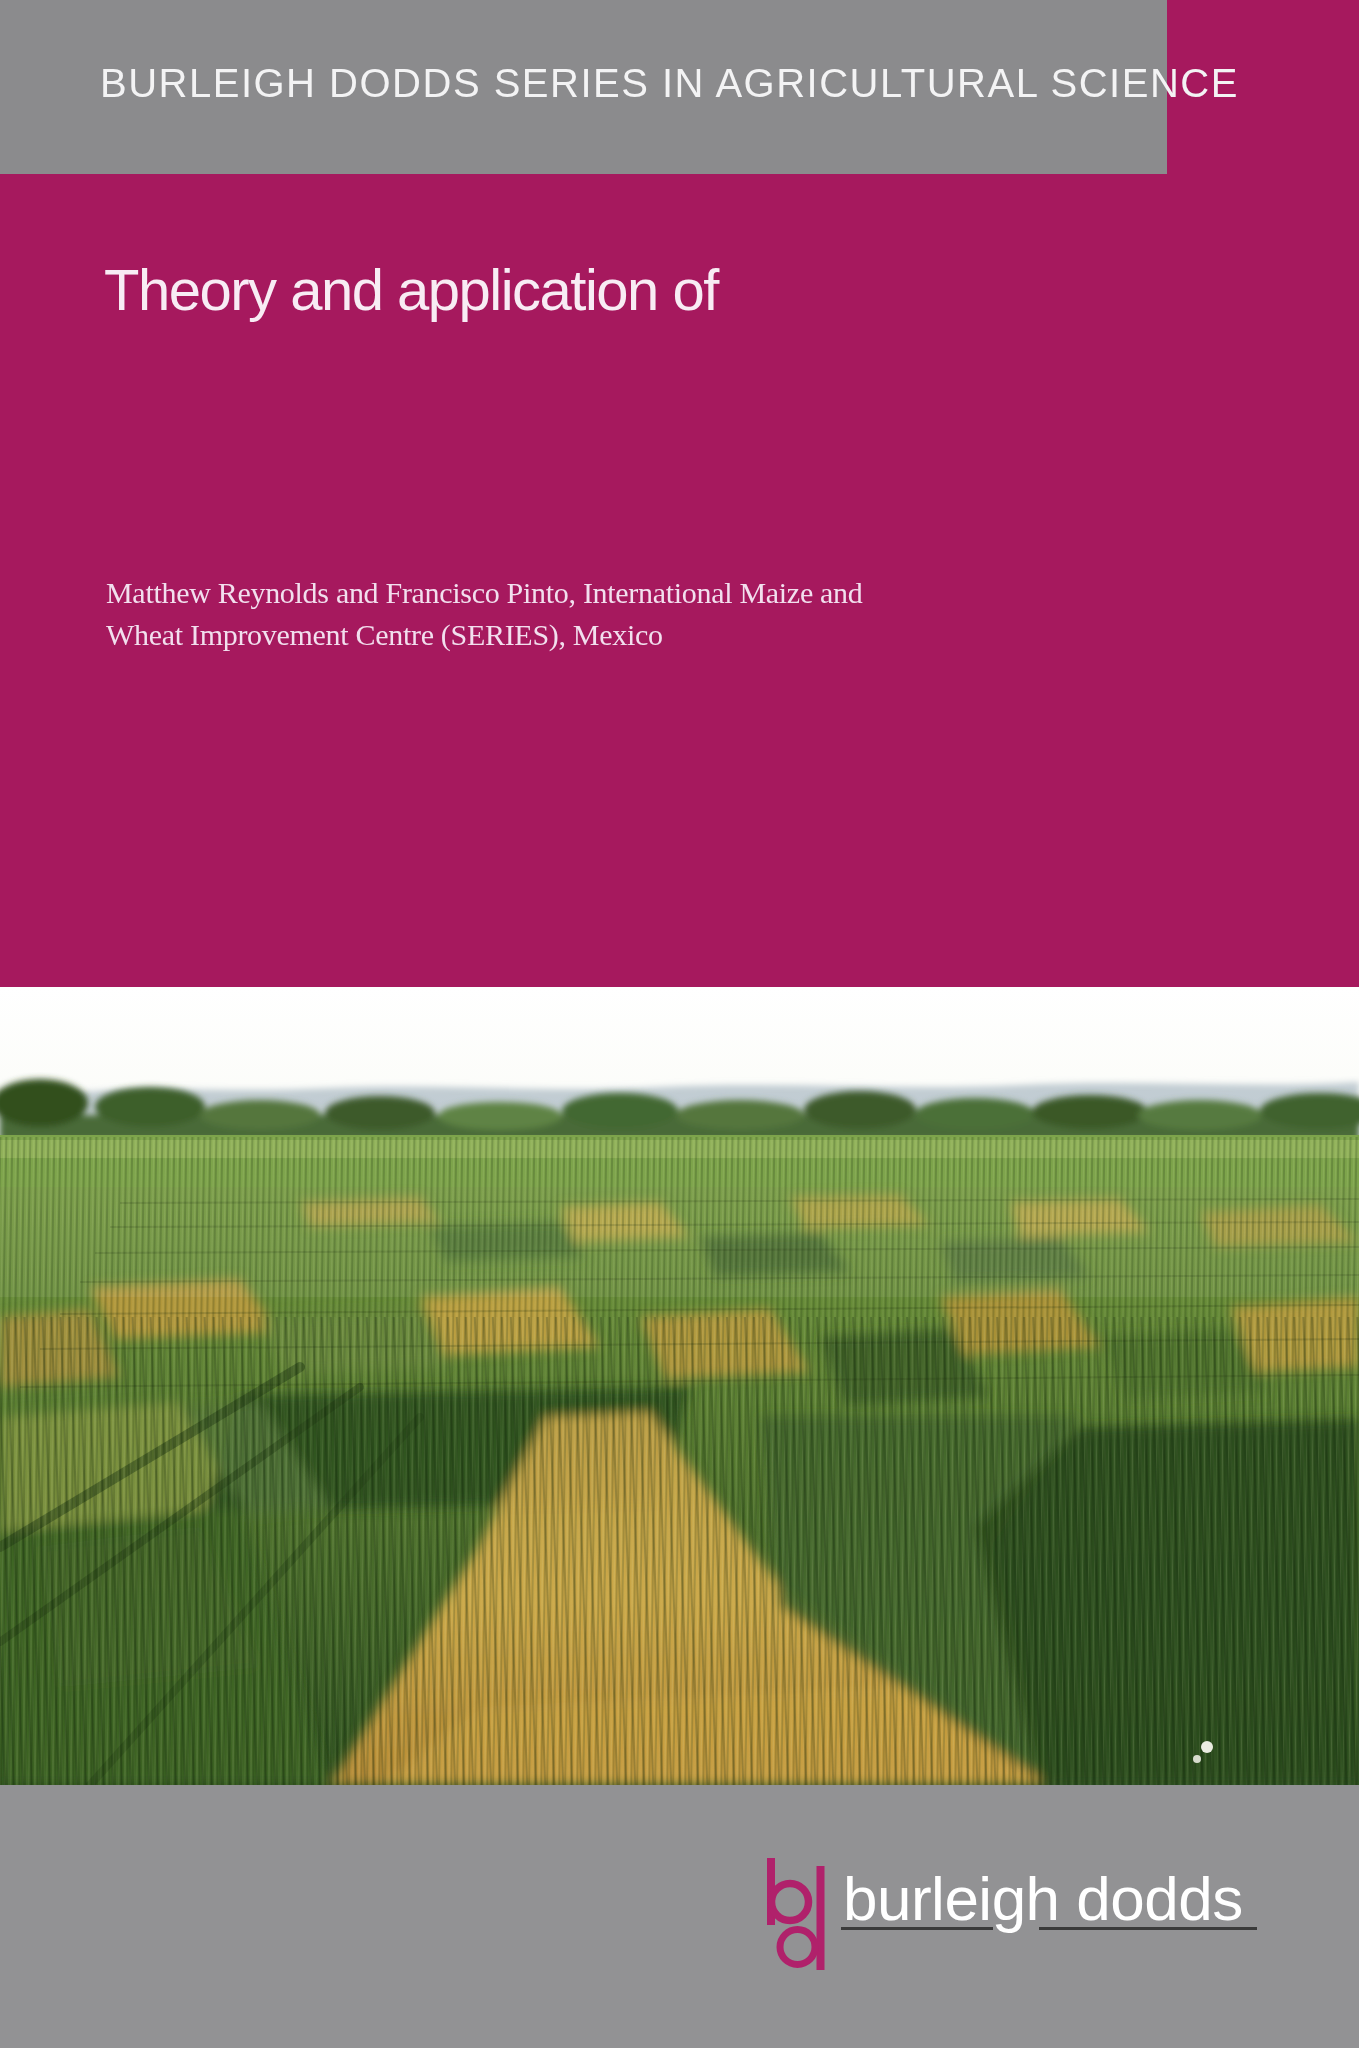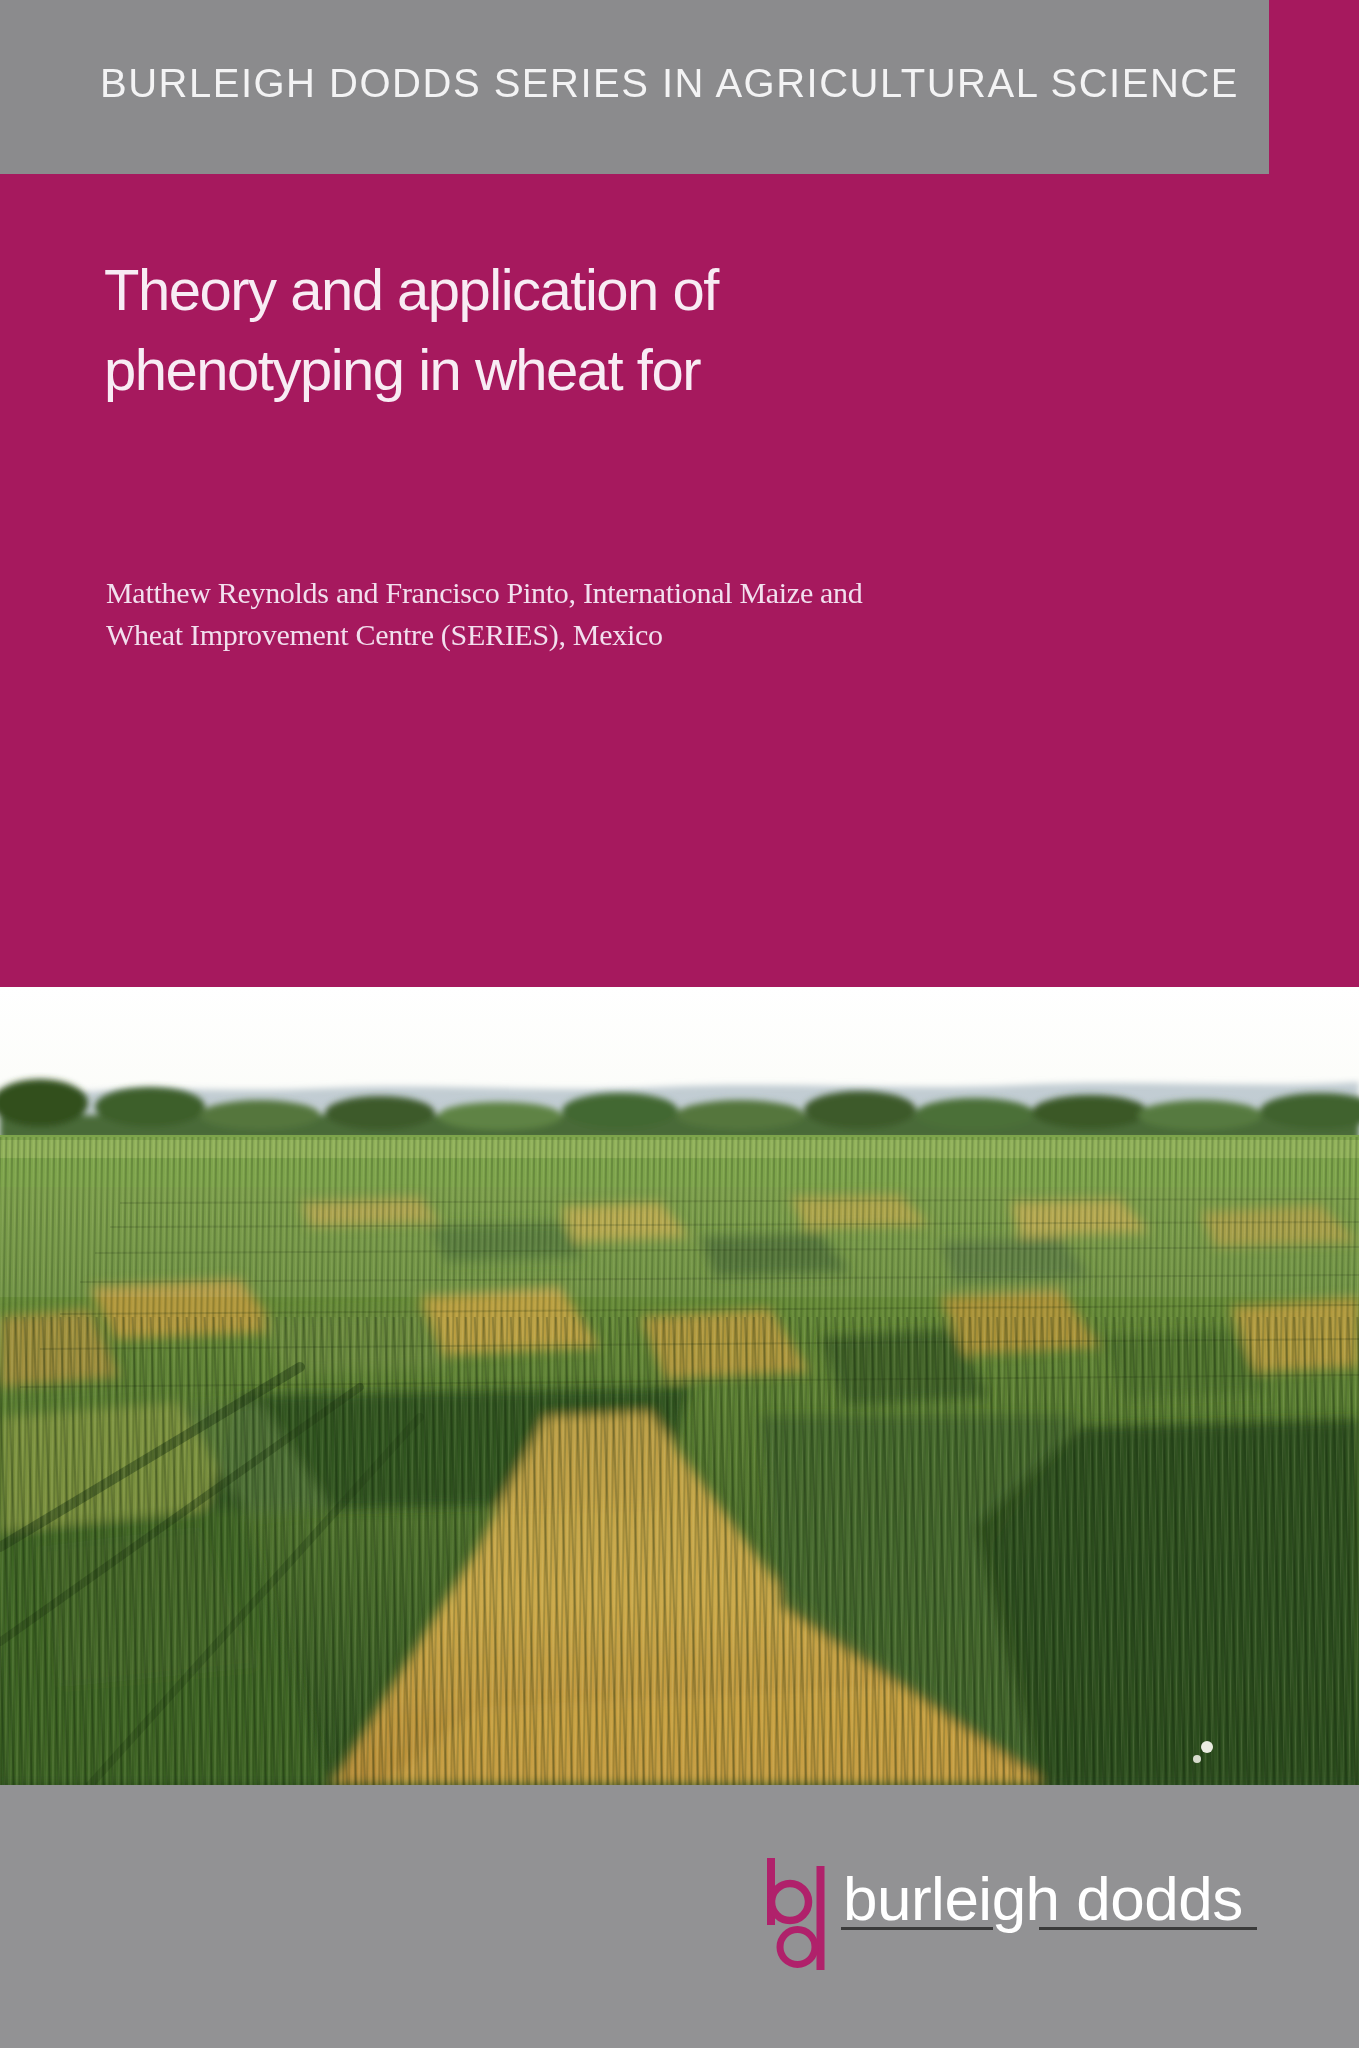--- a/index.html
+++ b/index.html
@@ -2,21 +2,21 @@
 <html><head>
 <meta charset="utf-8">
 <style>
   html,body{margin:0;padding:0;background:#6e6e70;}
   .cover{
     position:relative;width:1359px;height:2048px;overflow:hidden;
     font-family:"Liberation Sans",sans-serif;background:#a6195e;
   }
   
   .band-top{
-    position:absolute;left:0;top:0;width:1269px;height:174px;
+    position:absolute;left:0;top:0;width:1167px;height:174px;
     background:#8b8b8d;
   }
   .band-top .series-text{
     position:absolute;left:100px;top:58px;
     font-size:40px;line-height:50px;letter-spacing:1.5px;
     color:#f3f3f4;font-weight:400;white-space:nowrap;
   }
   
   .panel{
     position:absolute;left:0;top:174px;width:1359px;height:813px;
@@ -65,21 +65,20 @@
 
 <div class="cover">
 
   <header class="band-top">
     <span class="series-text">BURLEIGH DODDS SERIES IN AGRICULTURAL SCIENCE</span>
   </header>
 
   <section class="panel">
     <h1 class="title">
       <span class="tline">Theory and application of</span>
-      <span class="tline">phenotyping in wheat for</span>
     </h1>
     <p class="authors">
       <span class="aline">Matthew Reynolds and Francisco Pinto, International Maize and</span>
       <span class="aline">Wheat Improvement Centre (SERIES), Mexico</span>
     </p>
   </section>
 
   <figure class="photo" role="img" aria-label="Wheat field with green and ripening golden trial plots, a tree line and hazy hills under a pale sky">
     <svg viewBox="0 0 1359 798" preserveAspectRatio="none" aria-hidden="true">
       <defs>

